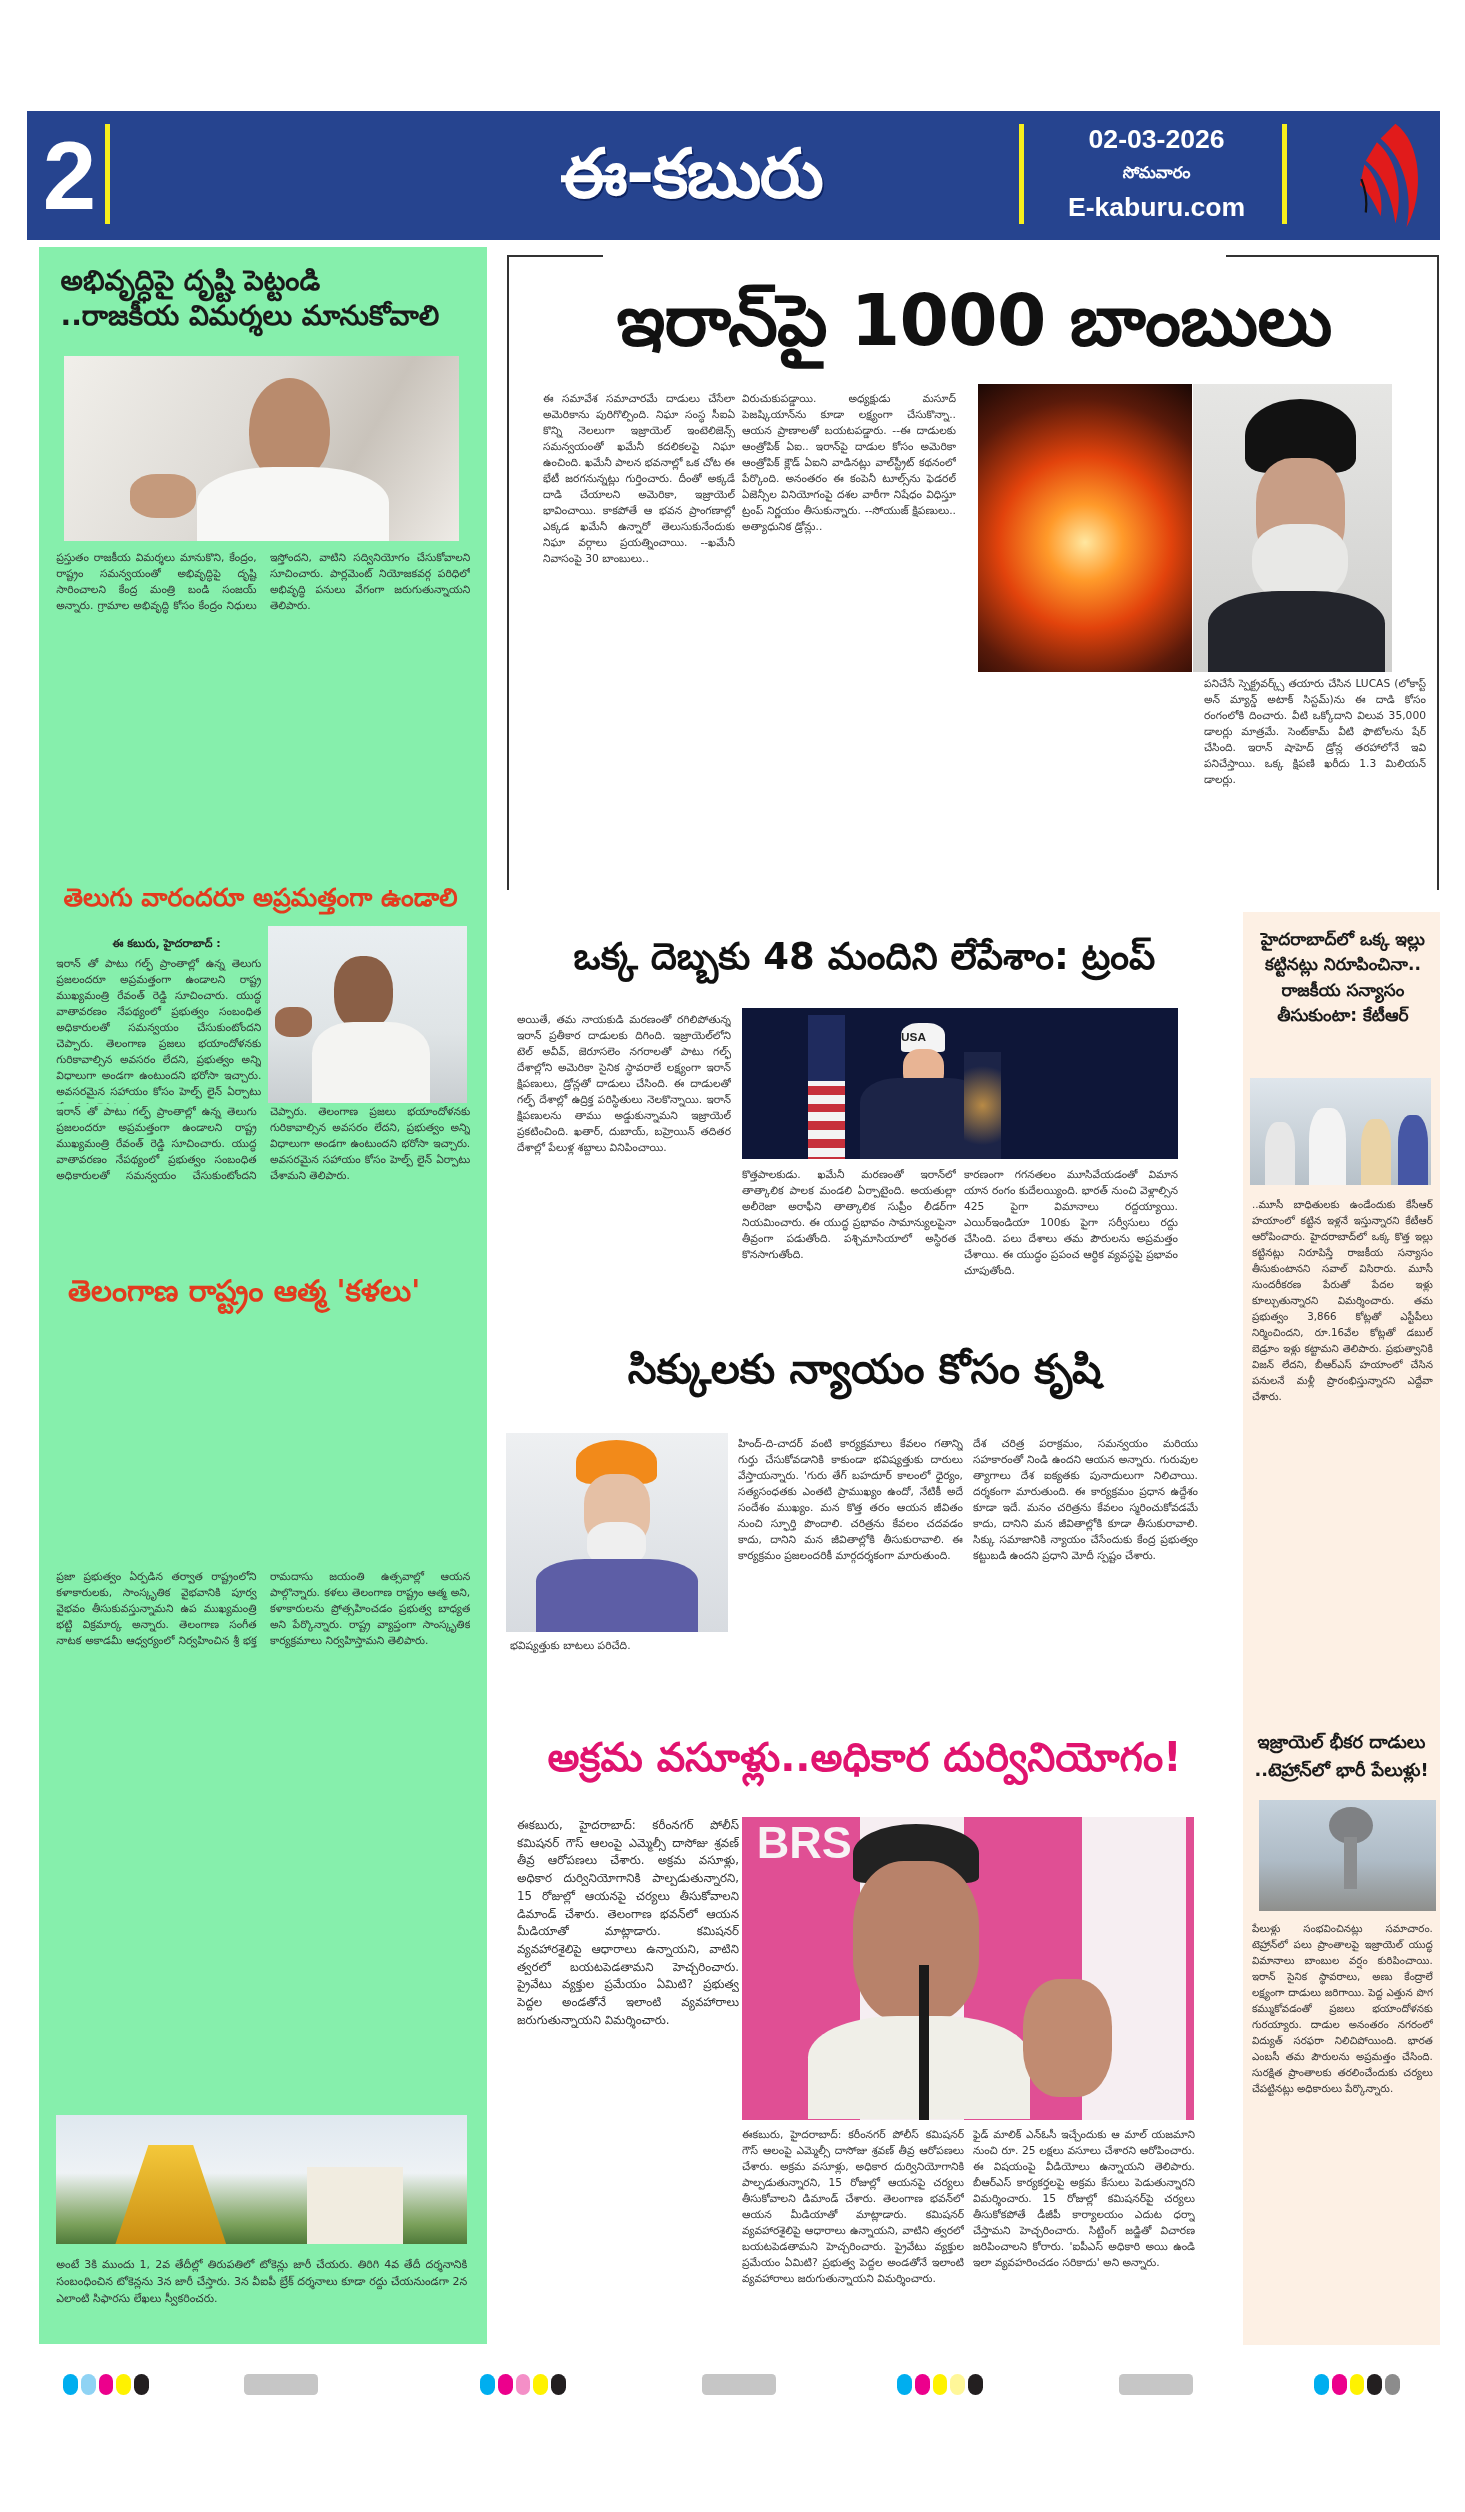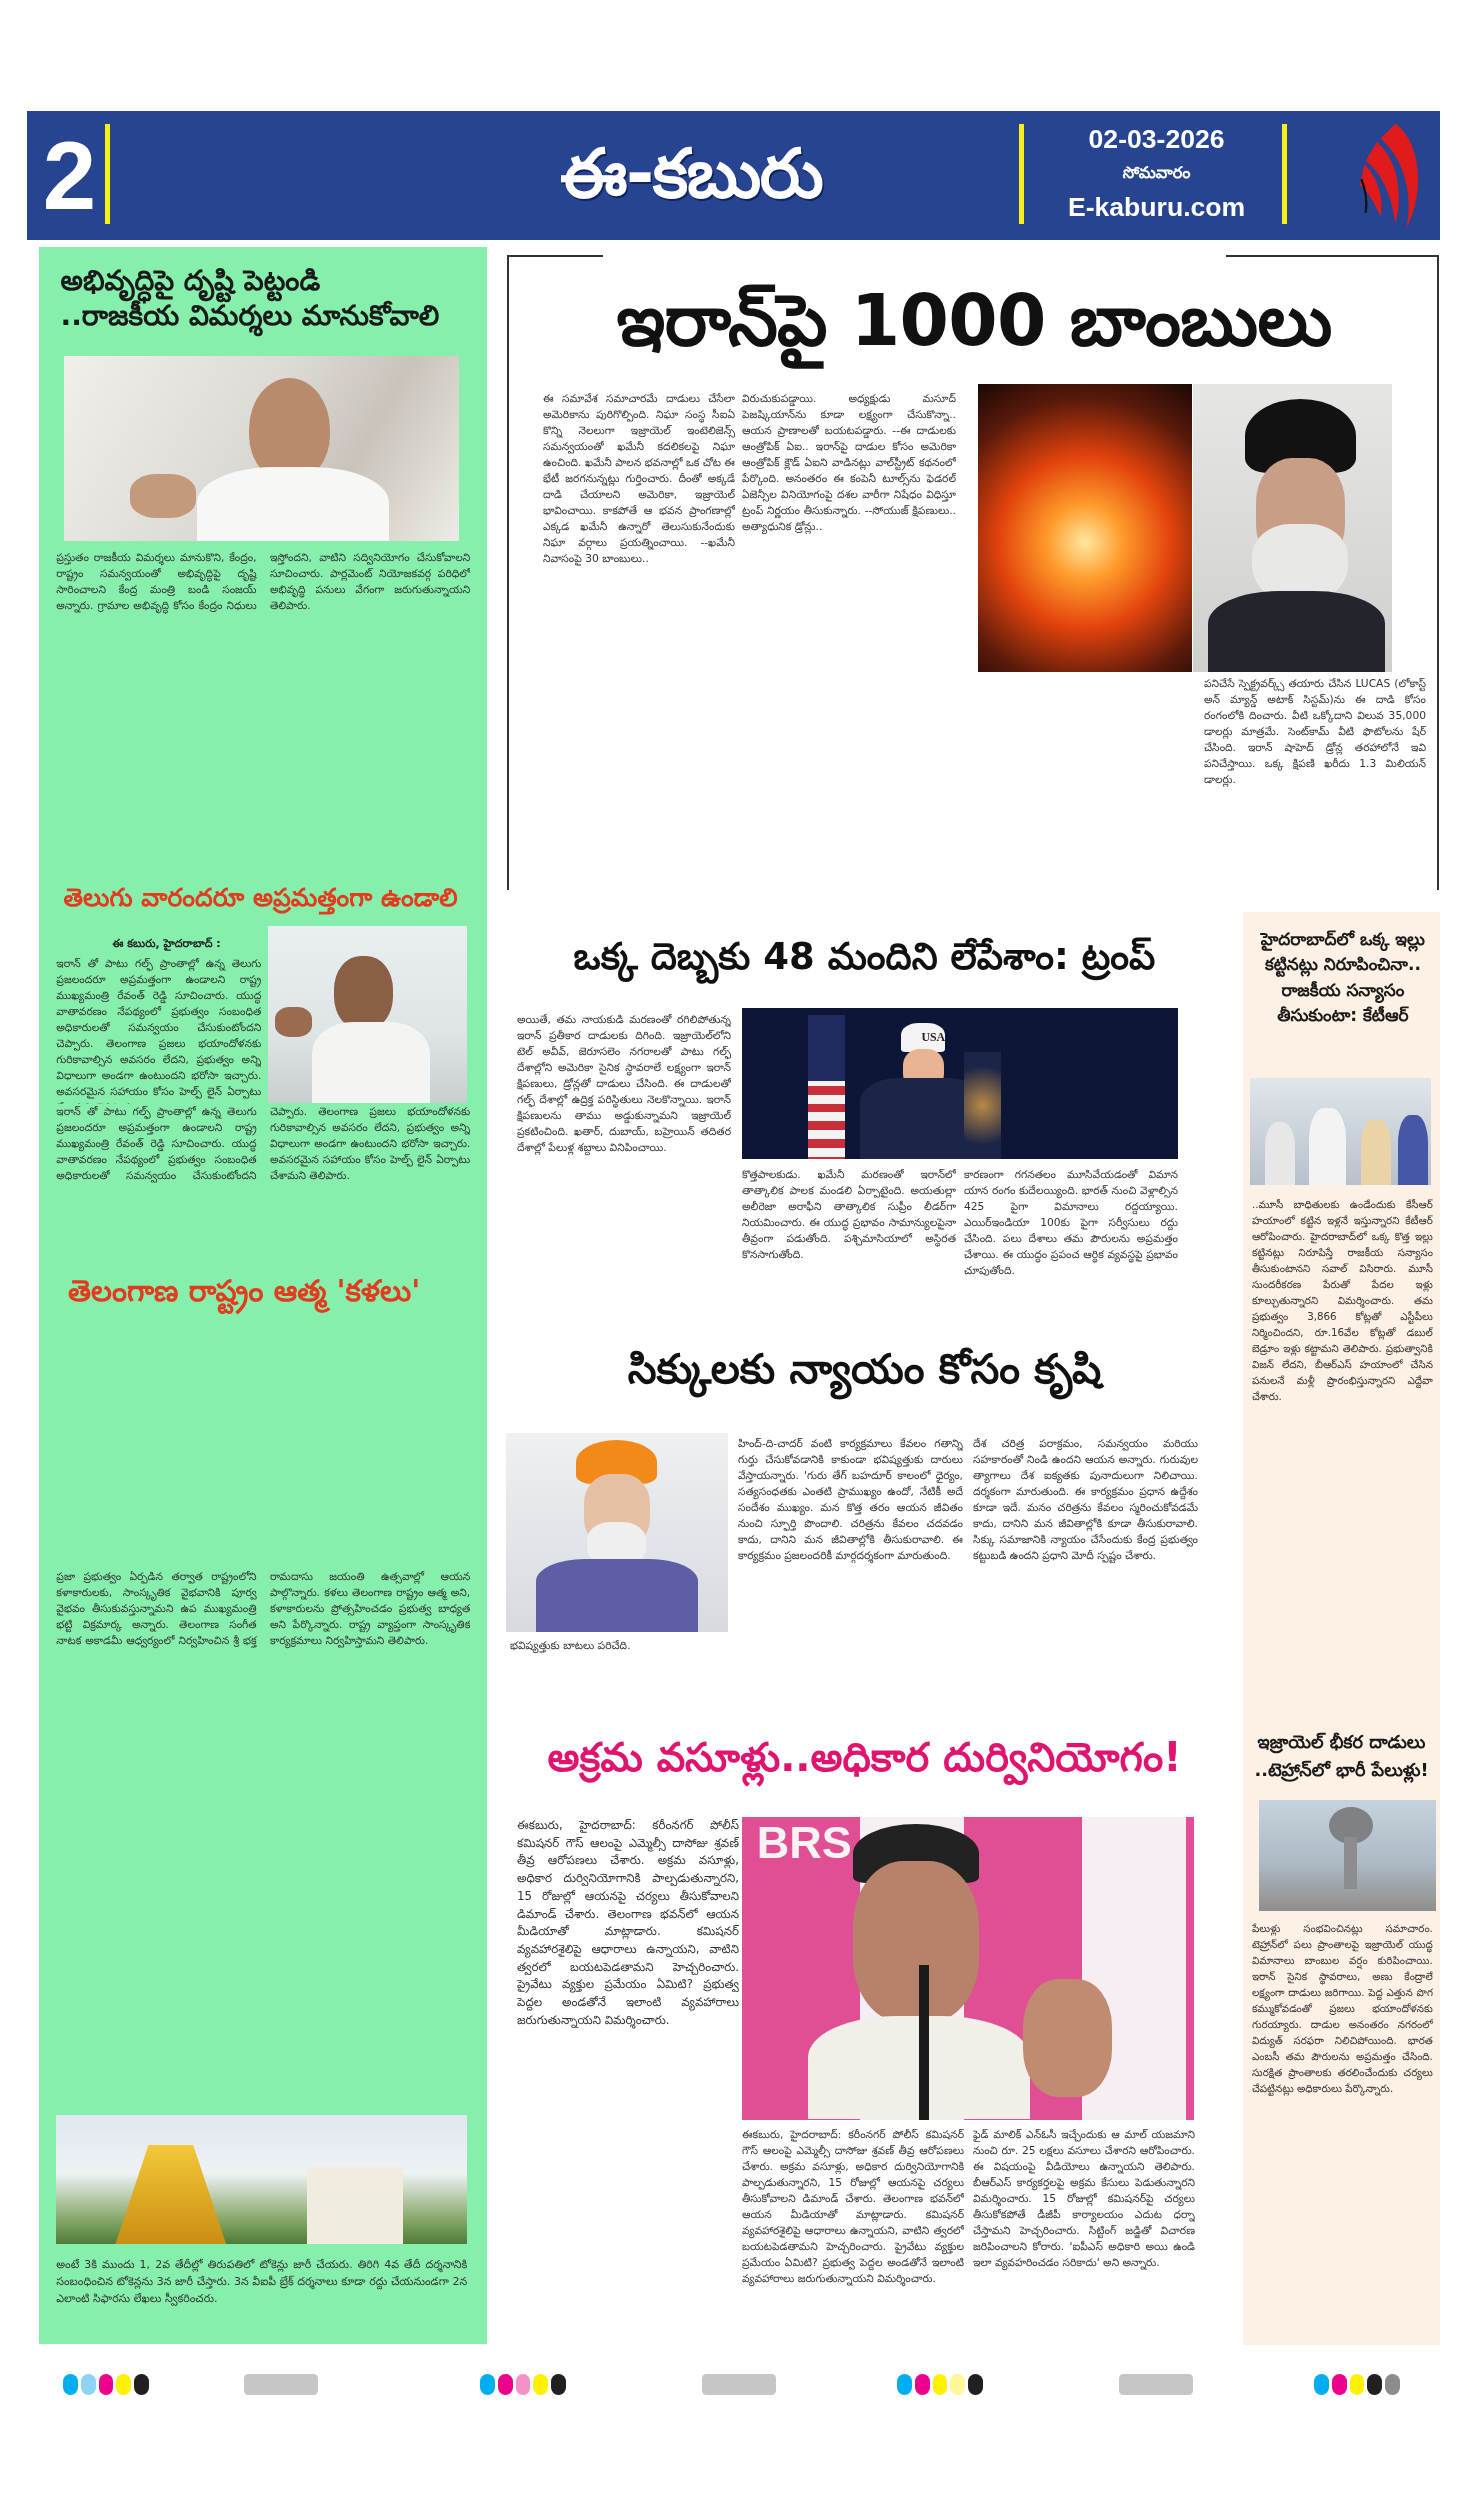--- a/index.html
+++ b/index.html
@@ -108,21 +108,21 @@
     <div style="position:absolute; left:59px; top:140px; width:96px; height:81px; background:#e8e8e6; border-radius:40% 40% 50% 50%;"></div>
     <div style="position:absolute; left:14.8px; top:207px; width:177px; height:81px; background:#23252c; border-radius:40% 40% 0 0;"></div>
   </div>
   <div class="body-text" style="position:absolute; left:1204px; top:676px; width:222px; height:214px; overflow:hidden;">పనిచేసే స్పెక్ట్రవర్క్స్ తయారు చేసిన LUCAS (లోకాస్ట్ అన్ మ్యాన్డ్ అటాక్ సిస్టమ్)ను ఈ దాడి కోసం రంగంలోకి దించారు. వీటి ఒక్కోదాని విలువ 35,000 డాలర్లు మాత్రమే. సెంట్‌కామ్ వీటి ఫొటోలను షేర్ చేసింది. ఇరాన్ షాహెద్ డ్రోన్ల తరహాలోనే ఇవి పనిచేస్తాయి. ఒక్క క్షిపణి ఖరీదు 1.3 మిలియన్ డాలర్లు.</div>
 
   <div class="hl" style="position:absolute; left:510px; top:934px; width:709px; text-align:center; font-size:37px; color:#111;">ఒక్క దెబ్బకు 48 మందిని లేపేశాం: ట్రంప్</div>
   <div class="body-text" style="position:absolute; left:517px; top:1012px; width:214px; height:310px; overflow:hidden;">అయితే, తమ నాయకుడి మరణంతో రగిలిపోతున్న ఇరాన్ ప్రతీకార దాడులకు దిగింది. ఇజ్రాయెల్‌లోని టెల్ అవీవ్, జెరూసలెం నగరాలతో పాటు గల్ఫ్ దేశాల్లోని అమెరికా సైనిక స్థావరాలే లక్ష్యంగా ఇరాన్ క్షిపణులు, డ్రోన్లతో దాడులు చేసింది. ఈ దాడులతో గల్ఫ్ దేశాల్లో ఉద్రిక్త పరిస్థితులు నెలకొన్నాయి. ఇరాన్ క్షిపణులను తాము అడ్డుకున్నామని ఇజ్రాయెల్ ప్రకటించింది. ఖతార్, దుబాయ్, బహ్రెయిన్ తదితర దేశాల్లో పేలుళ్ల శబ్దాలు వినిపించాయి.</div>
   <div class="img" style="left:742px; top:1008px; width:436px; height:151px; background:#0e1638;">
     <div style="position:absolute; left:66px; top:7.4px; width:37px; height:144px; background:repeating-linear-gradient(180deg,#c7303b 0 8.9px,#f3f3f3 8.9px 17.7px);"></div>
     <div style="position:absolute; left:66px; top:7.4px; width:37px; height:66px; background:#1f2b5e;"></div>
-    <div style="position:absolute; left:159px; top:14.8px; width:44px; height:29.5px; background:#f4f4f4; border-radius:40% 40% 10% 10%; font-family:Liberation Serif, serif; font-weight:bold; font-size:11.8px; text-align:right; line-height:29.5px; color:#222;">USA</div>
+    <div style="position:absolute; left:159px; top:14.8px; width:44px; height:29.5px; background:#f4f4f4; border-radius:40% 40% 10% 10%; font-family:Liberation Sans, sans-serif; font-weight:bold; font-size:11.8px; text-align:left; line-height:29.5px; color:#222;">USA</div>
     <div style="position:absolute; left:161px; top:41px; width:41px; height:41px; background:#e8b494; border-radius:40%;"></div>
     <div style="position:absolute; left:118px; top:70px; width:126px; height:81px; background:#1c2447; border-radius:30% 30% 0 0;"></div>
     <div style="position:absolute; left:222px; top:44px; width:37px; height:107px; background:radial-gradient(circle,#b88a45 0%,#1c2447 70%);"></div>
   </div>
   <div class="body-text" style="position:absolute; left:742px; top:1167px; width:214px; height:155px; overflow:hidden;">కొత్తపాలకుడు. ఖమేనీ మరణంతో ఇరాన్‌లో తాత్కాలిక పాలక మండలి ఏర్పాటైంది. అయతుల్లా అలీరెజా అరాఫీని తాత్కాలిక సుప్రీం లీడర్‌గా నియమించారు. ఈ యుద్ధ ప్రభావం సామాన్యులపైనా తీవ్రంగా పడుతోంది. పశ్చిమాసియాలో అస్థిరత కొనసాగుతోంది.</div>
   <div class="body-text" style="position:absolute; left:964px; top:1167px; width:214px; height:155px; overflow:hidden;">కారణంగా గగనతలం మూసివేయడంతో విమాన యాన రంగం కుదేలయ్యింది. భారత్ నుంచి వెళ్లాల్సిన 425 పైగా విమానాలు రద్దయ్యాయి. ఎయిర్‌ఇండియా 100కు పైగా సర్వీసులు రద్దు చేసింది. పలు దేశాలు తమ పౌరులను అప్రమత్తం చేశాయి. ఈ యుద్ధం ప్రపంచ ఆర్థిక వ్యవస్థపై ప్రభావం చూపుతోంది.</div>
 
   <div class="hl" style="position:absolute; left:510px; top:1344px; width:709px; text-align:center; font-size:41px; color:#111;">సిక్కులకు న్యాయం కోసం కృషి</div>
   <div class="img" style="left:506px; top:1433px; width:222px; height:199px; background:linear-gradient(180deg,#eef0f2 0%,#d7dbe0 100%);">
     <div style="position:absolute; left:70px; top:7.4px; width:81px; height:44px; background:#f28a1a; border-radius:50% 50% 20% 20%;"></div>

